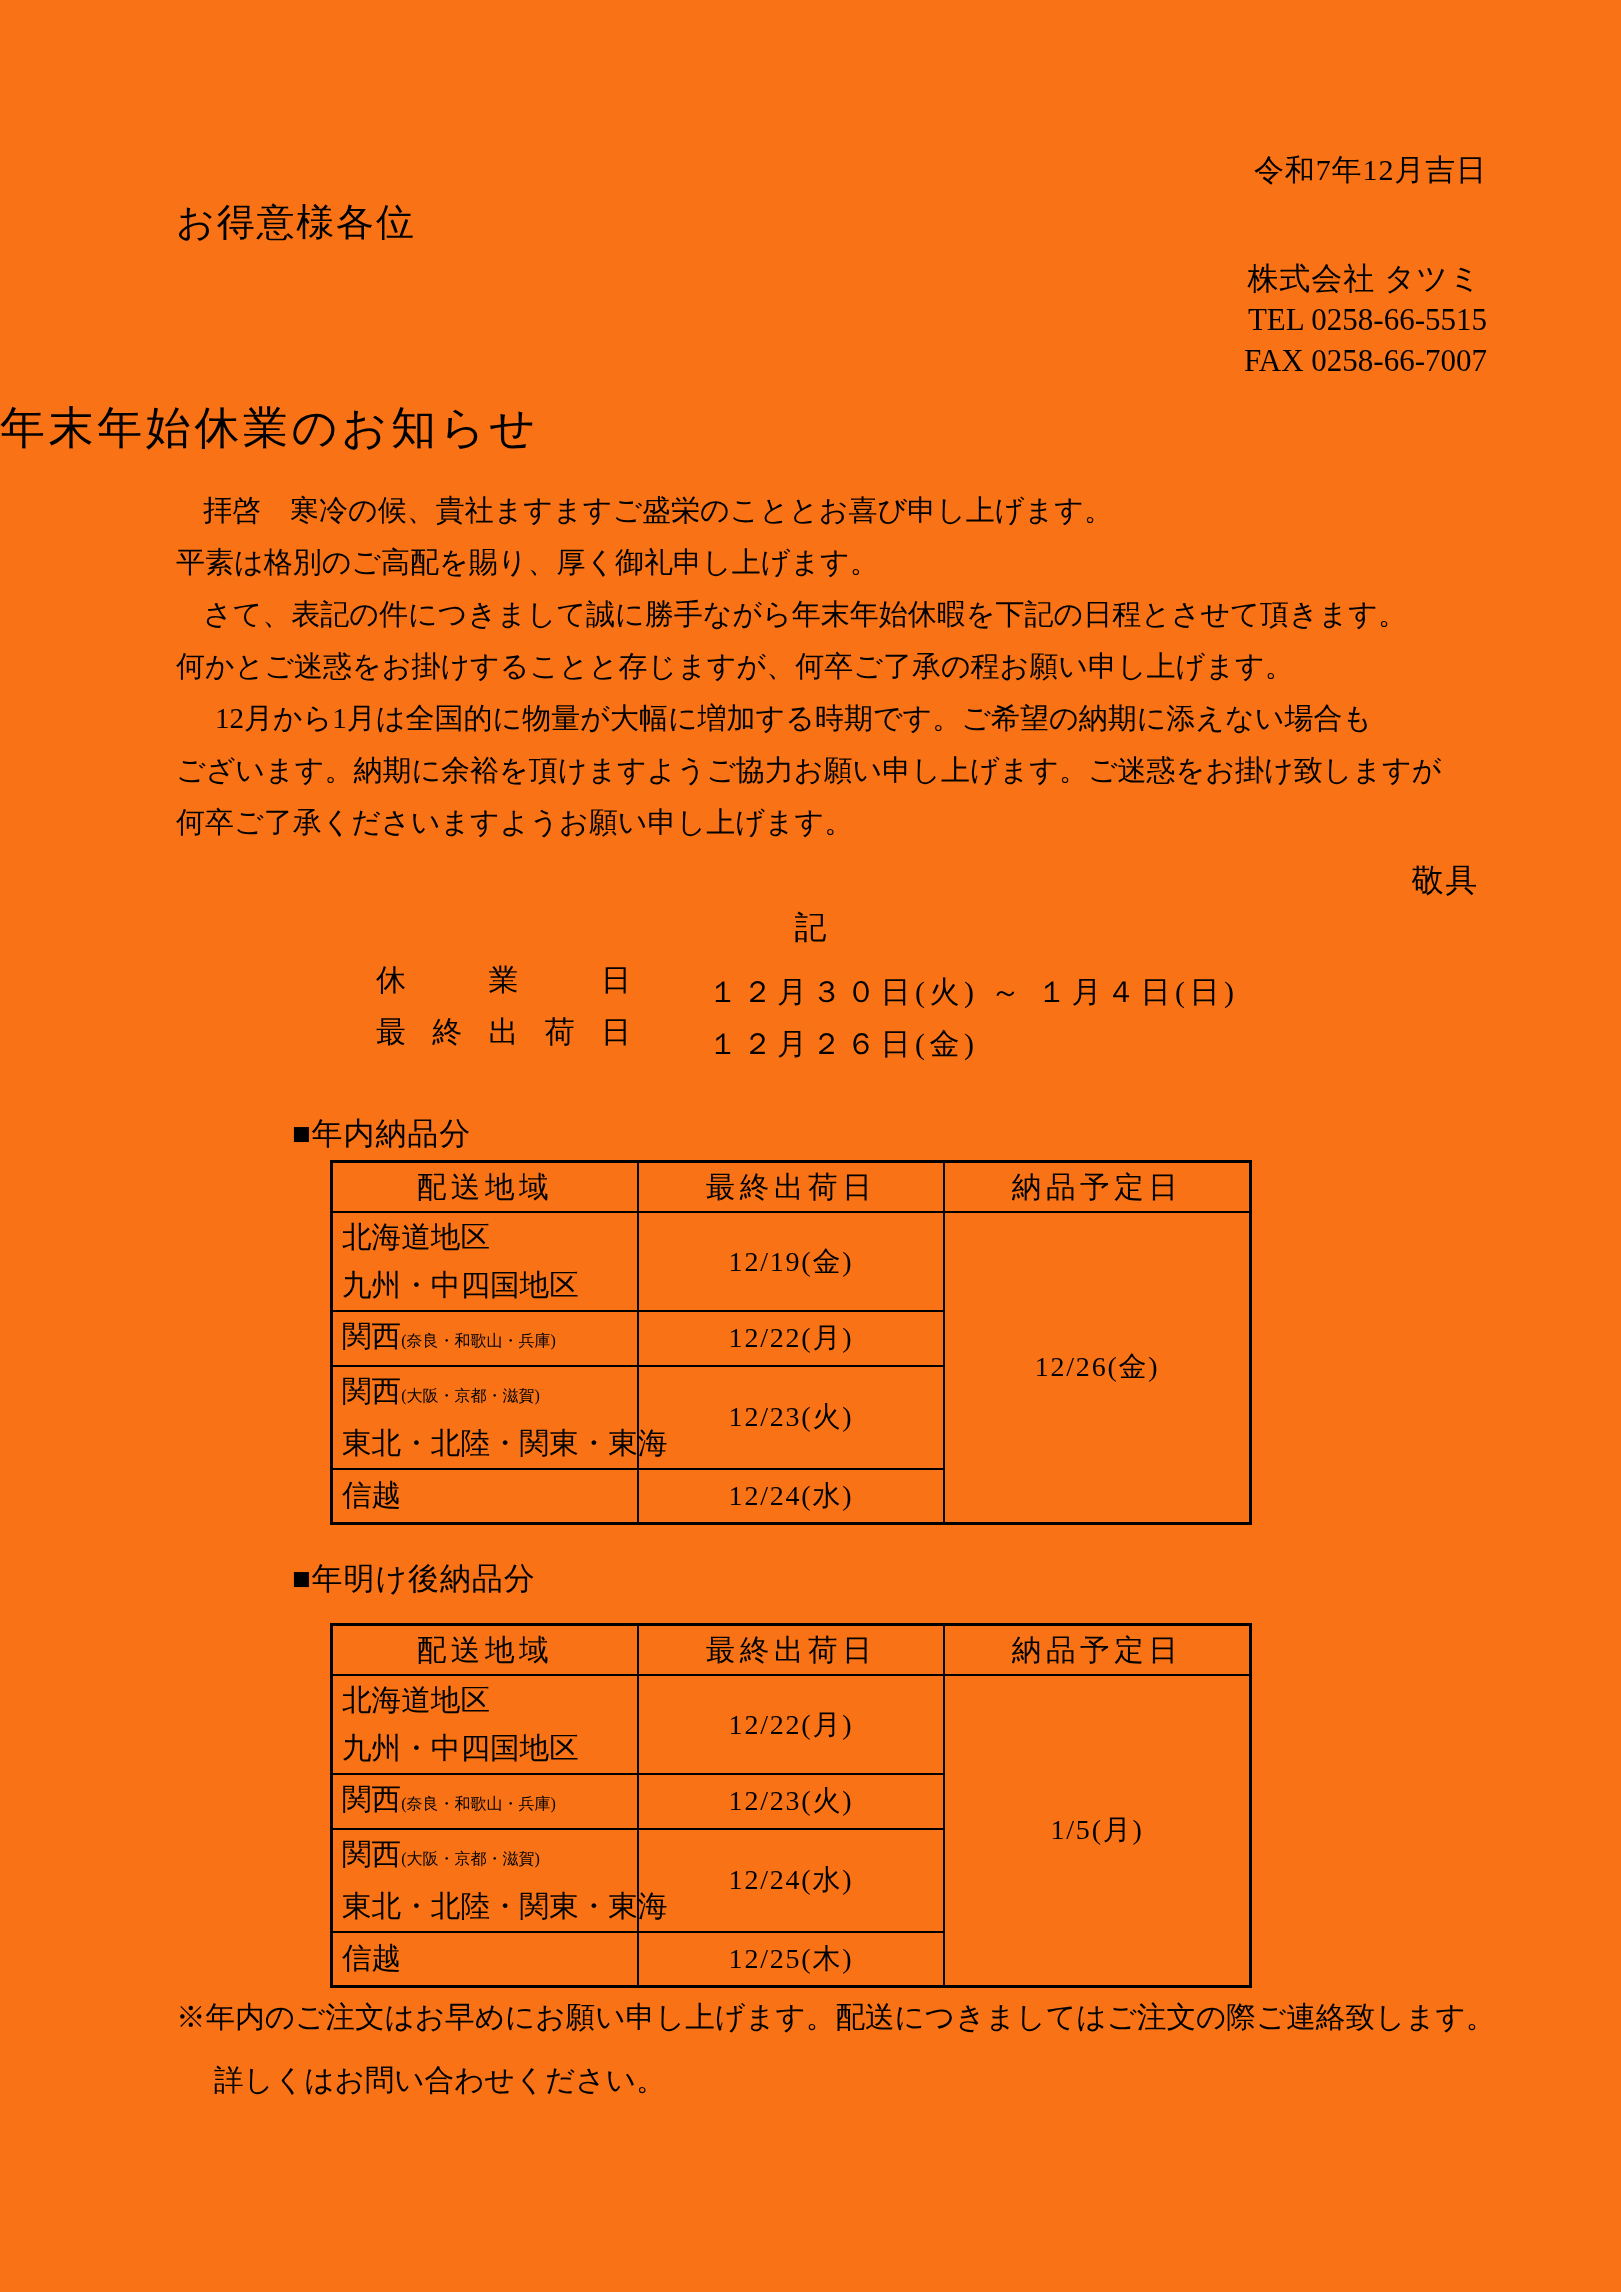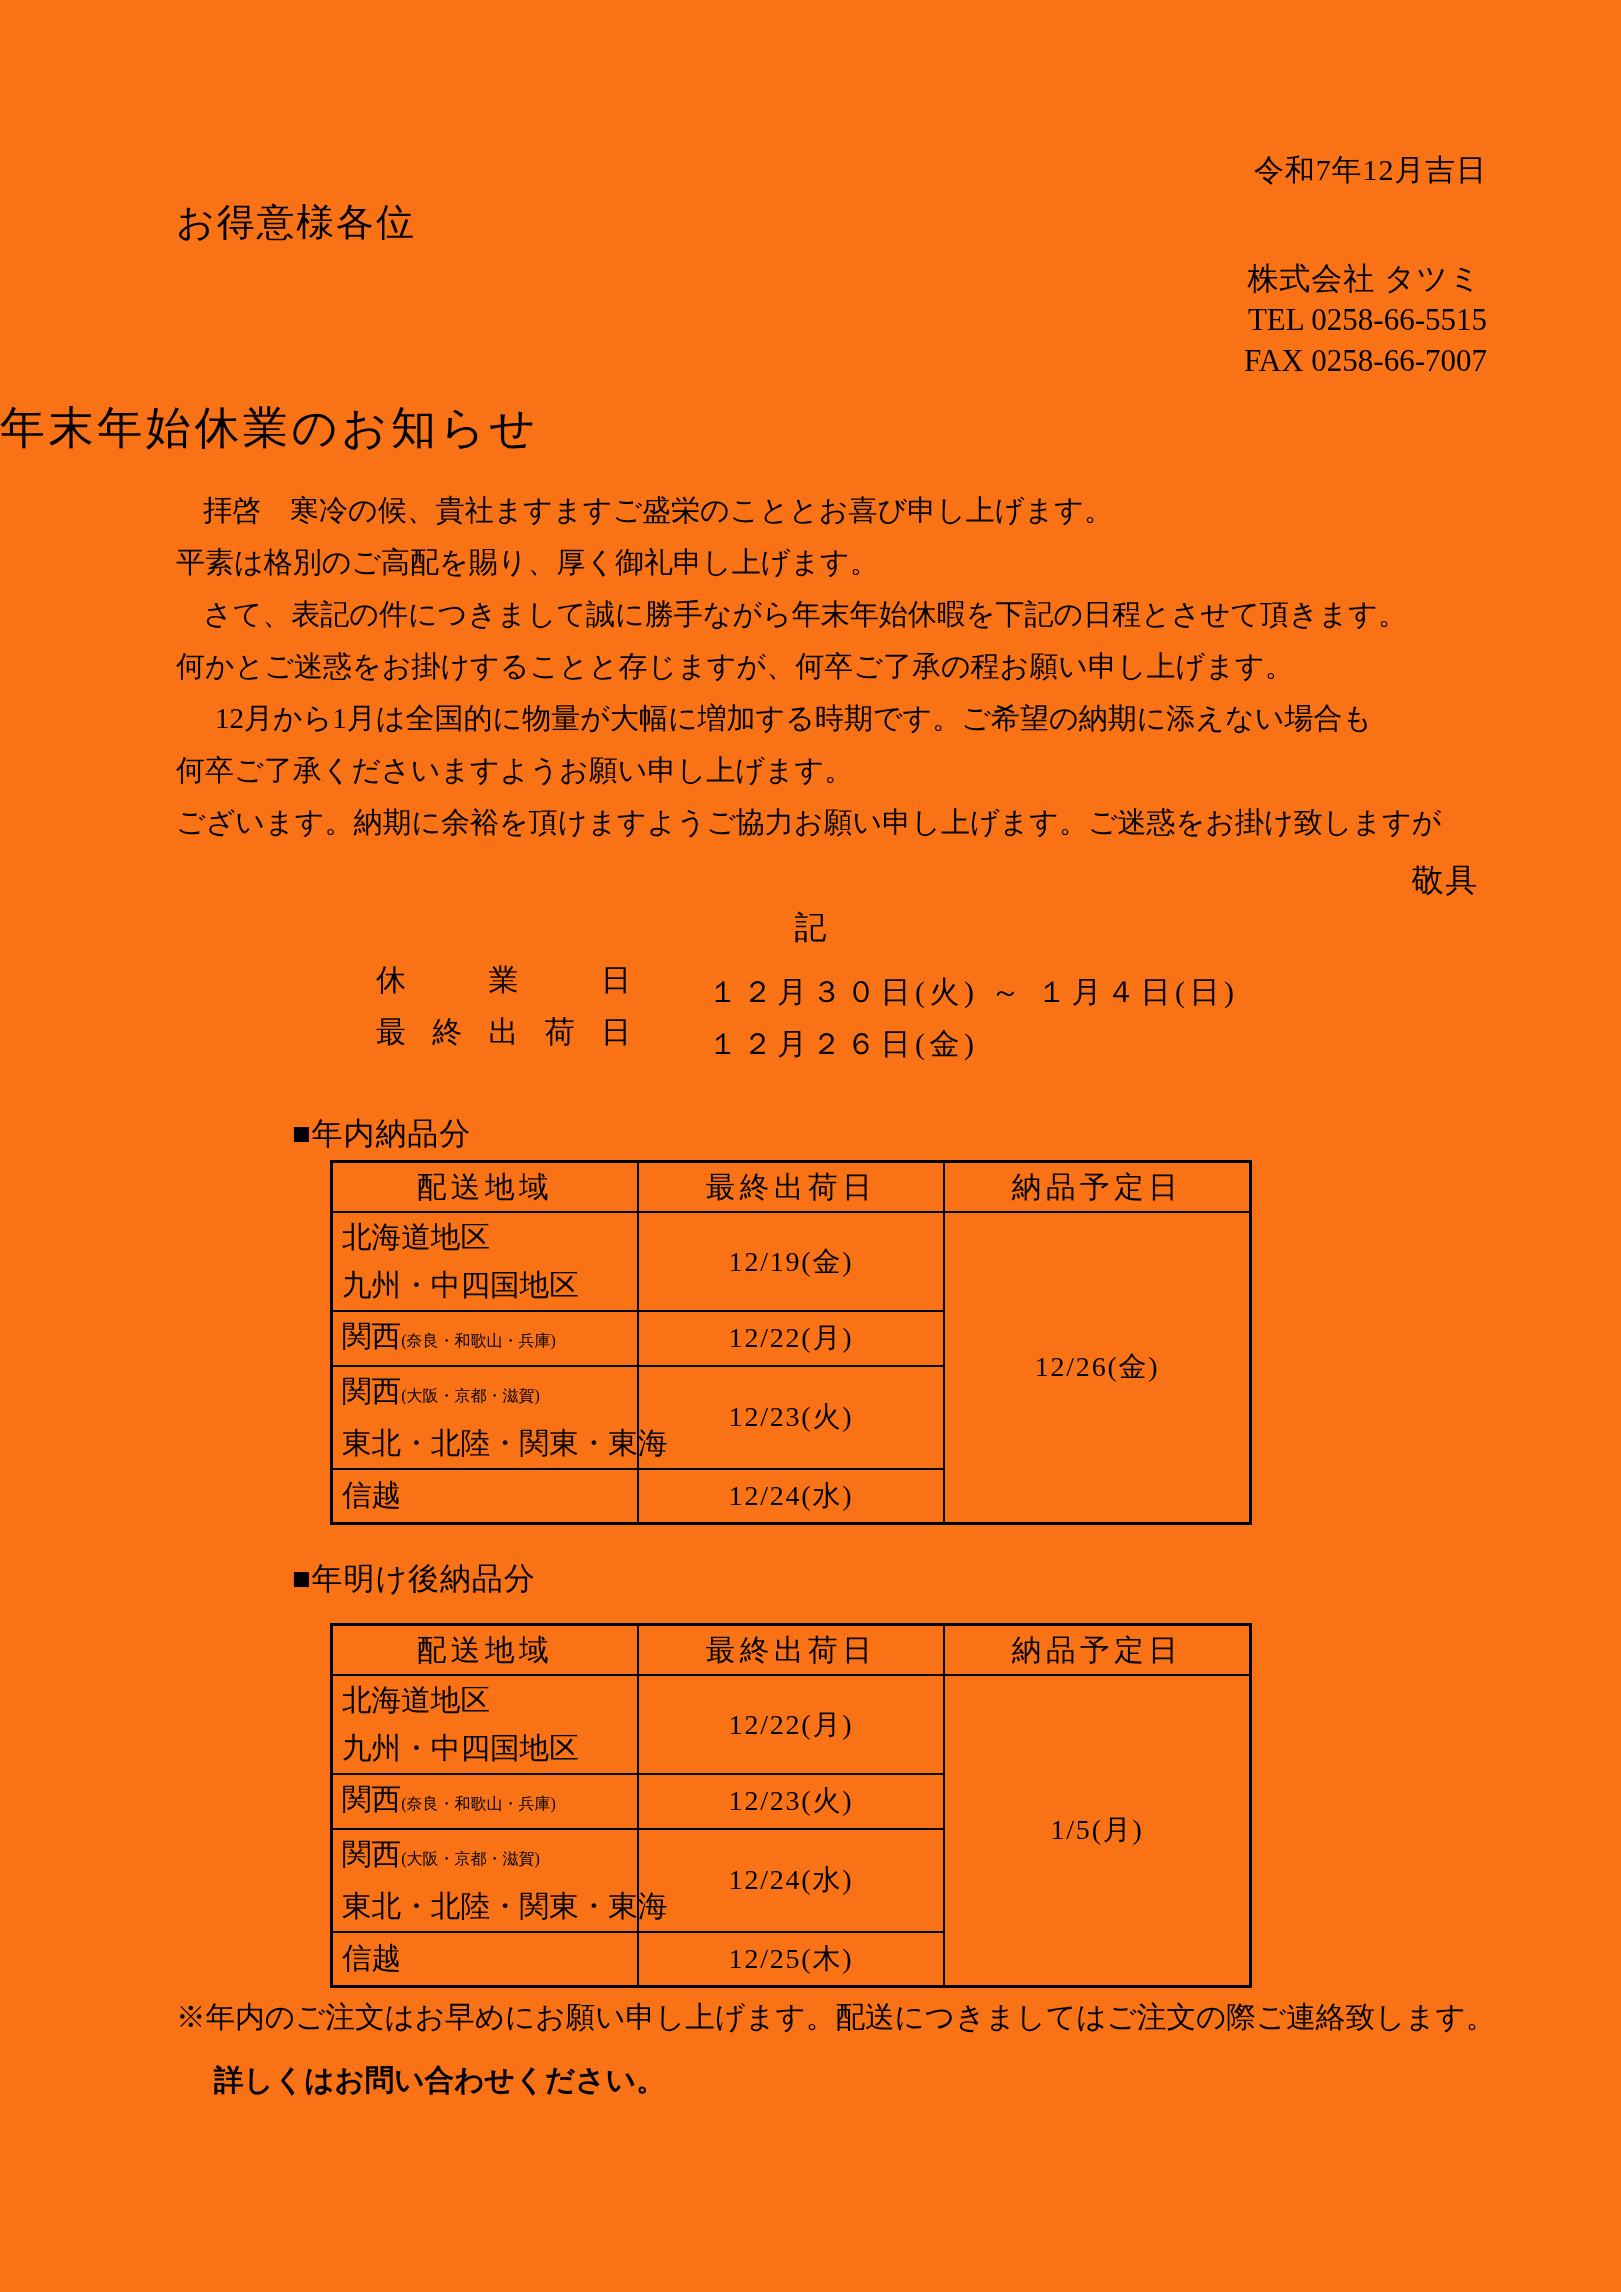--- a/index.html
+++ b/index.html
@@ -53,21 +53,21 @@
   td.region{padding-left:9px;font-size:29.6px;text-align:left;}
   td.region .rline{line-height:45px;padding:1.8px 0;white-space:nowrap;}
   td.region.h2{height:93px;}
   td.region.h1{height:52px;}
   .sub{font-size:16px;letter-spacing:0;margin-top:36px;}
   td.ship{width:322px;text-align:center;font-size:28px;letter-spacing:1.8px;}
   td.deliv{width:278px;text-align:center;font-size:28px;letter-spacing:1.8px;}
 
   .notes{top:1986px;left:176px;width:1325px;font-size:29.6px;line-height:63px;}
   .notes p{margin:0;white-space:nowrap;}
-  .note-indent{padding-left:38px;font-weight:bold;}
+  .note-indent{padding-left:38px;}
 </style>
 </head>
 <body>
 
 <div class="page">
 
   <div class="abs date-line">令和7年12月吉日</div>
 
   <div class="abs recipient">お得意様各位</div>
 
@@ -78,22 +78,22 @@
   </div>
 
   <h1 class="abs title">年末年始休業のお知らせ</h1>
 
   <div class="abs body-block">
     <p class="ind1">拝啓　寒冷の候、貴社ますますご盛栄のこととお喜び申し上げます。</p>
     <p>平素は格別のご高配を賜り、厚く御礼申し上げます。</p>
     <p class="ind1">さて、表記の件につきまして誠に勝手ながら年末年始休暇を下記の日程とさせて頂きます。</p>
     <p>何かとご迷惑をお掛けすることと存じますが、何卒ご了承の程お願い申し上げます。</p>
     <p class="ind2">12月から1月は全国的に物量が大幅に増加する時期です。ご希望の納期に添えない場合も</p>
+    <p>ございます。納期に余裕を頂けますようご協力お願い申し上げます。ご迷惑をお掛け致しますが</p>
     <p>何卒ご了承くださいますようお願い申し上げます。</p>
-    <p>ございます。納期に余裕を頂けますようご協力お願い申し上げます。ご迷惑をお掛け致しますが</p>
   </div>
 
   <div class="abs closing">敬具</div>
 
   <div class="abs record">記</div>
 
   <div class="abs schedule">
     <div class="sch-row">
       <span class="sch-label">休業日</span><span class="sch-value">１２月３０日(火) ～ １月４日(日)</span>
     </div>

